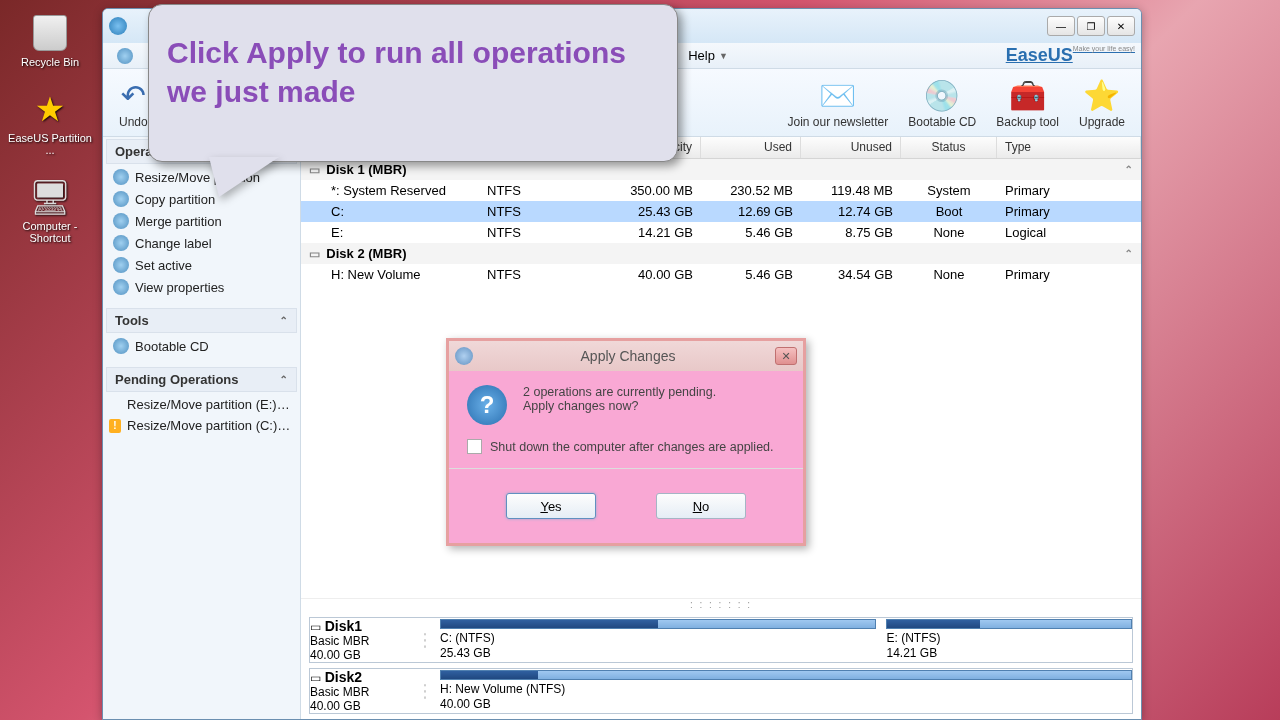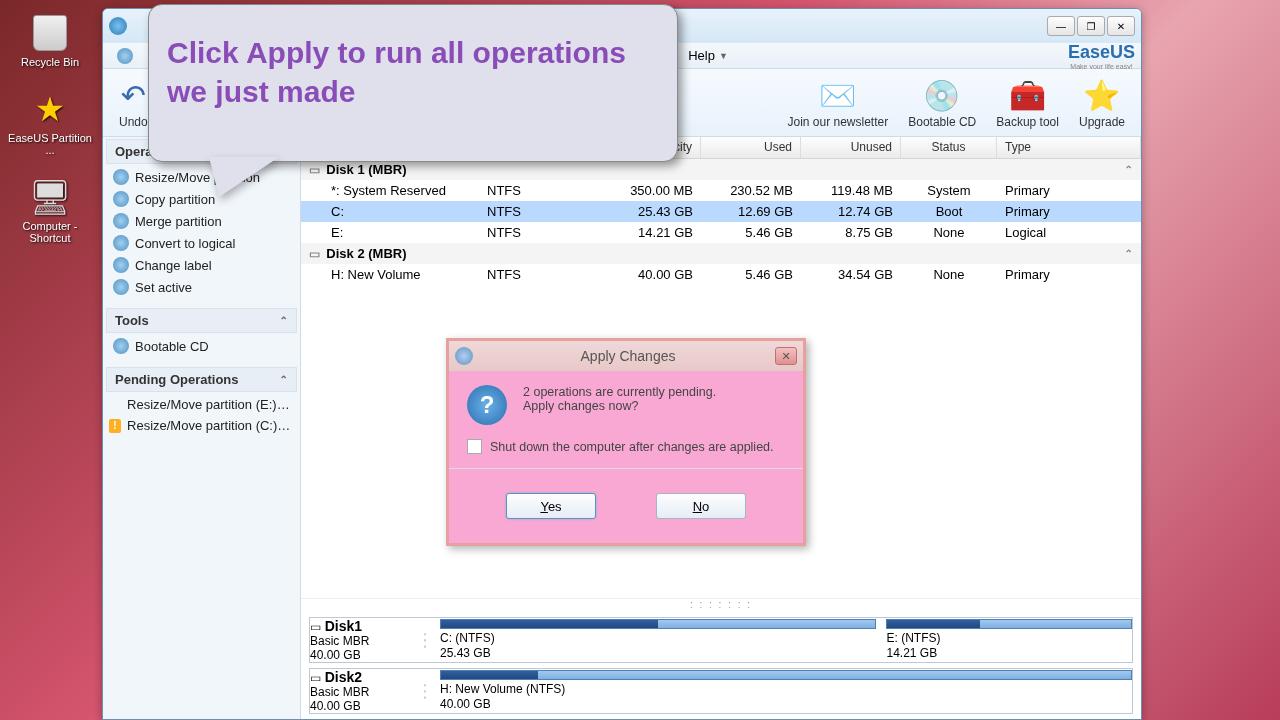--- a/index.html
+++ b/index.html
@@ -19,21 +19,21 @@
 .titlebar { height: 34px; background: linear-gradient(#e8f2fb,#d5e7f6); display: flex; align-items: center; padding: 0 6px; font-size: 14px; color: #333; }
 .titlebar .app-icon { width: 18px; height: 18px; border-radius: 50%; background: radial-gradient(circle,#7ac0f0,#2a7db8); margin-right: 8px; }
 .titlebar .title-text { flex: 1; text-align: center; font-size: 15px; }
 .winctrl { display: flex; gap: 2px; }
 .winctrl button { width: 28px; height: 20px; border: 1px solid #aaa; background: linear-gradient(#fdfdfd,#e5e5e5); border-radius: 3px; font-size: 10px; cursor: pointer; }
 .winctrl .close { color: #000; }
 
 .menubar { height: 26px; background: linear-gradient(#f4f8fc,#e8f0f8); border-bottom: 1px solid #cfdbe6; display: flex; align-items: center; padding: 0 6px; gap: 2px; font-size: 13px; }
 .menubar .mitem { padding: 3px 8px; cursor: pointer; display: flex; align-items: center; gap: 4px; }
 .menubar .dd { font-size: 9px; color: #666; }
-.menubar .logo { margin-left: auto; display: flex; flex-direction: column; align-items: center; font-size: 18px; font-weight: 700; color: #2a6fb0; }
+.menubar .logo { margin-left: auto; display: flex; flex-direction: row; align-items: flex-start; font-size: 18px; font-weight: 700; color: #2a6fb0; text-decoration: underline; }
 .menubar .logo span { font-size: 7px; font-weight: 400; color: #888; }
 
 .toolbar { height: 68px; background: linear-gradient(#f6faff,#e8f2fb); border-bottom: 1px solid #cfdbe6; display: flex; align-items: center; padding: 4px 6px; }
 .tbtn { display: flex; flex-direction: column; align-items: center; padding: 2px 10px; font-size: 12px; color: #333; cursor: pointer; }
 .tbtn .ticon { font-size: 30px; height: 38px; display: flex; align-items: center; }
 .toolbar .spacer { flex: 1; }
 
 .main { flex: 1; display: flex; overflow: hidden; }
 
 
@@ -178,29 +178,29 @@
           <div class="sitem">
             <span class="sicon"></span>
             <span>Copy partition</span>
           </div>
           <div class="sitem">
             <span class="sicon"></span>
             <span>Merge partition</span>
           </div>
           <div class="sitem">
             <span class="sicon"></span>
-            <span>Convert to logical</span>
-          </div>
-          <div class="sitem">
-            <span class="sicon"></span>
             <span>Change label</span>
           </div>
           <div class="sitem">
             <span class="sicon"></span>
             <span>Set active</span>
+          </div>
+          <div class="sitem">
+            <span class="sicon"></span>
+            <span>View properties</span>
           </div>
         </div>
 
       <div class="sgroup-h" style="margin-top:10px">
         <span>Tools</span>
         <span class="chev">⌃</span>
       </div>
       <div class="sitem">
         <span class="sicon"></span>
         <span>Bootable CD</span>

